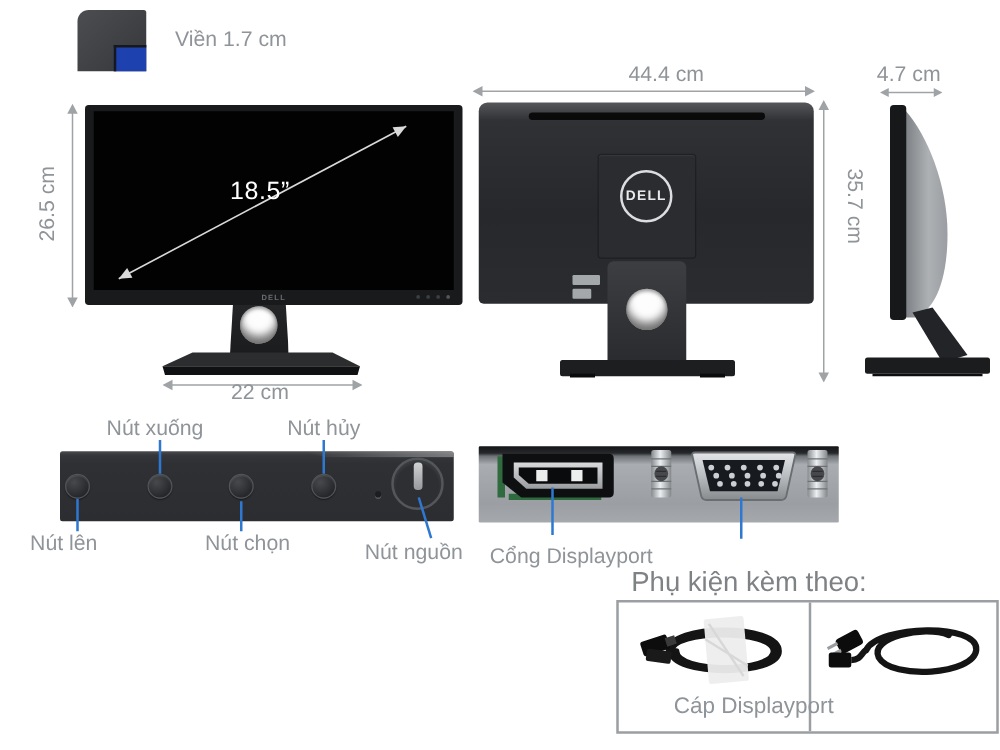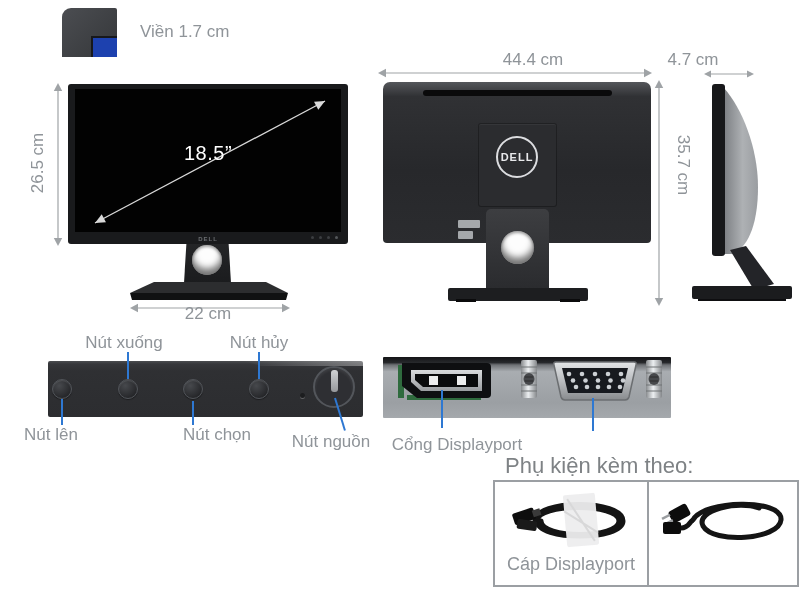--- a/index.html
+++ b/index.html
@@ -7,21 +7,21 @@
           font-family:"Liberation Sans","DejaVu Sans",sans-serif;}
   .abs{position:absolute;}
   .lbl{position:absolute;font-size:17px;color:#8f9499;text-align:center;white-space:nowrap;}
   .lbl-lg{font-size:22px;}
   
   .bezel-icon{left:62px;top:8px;width:55px;height:49px;border-radius:9px 2px 0 0;
               background:linear-gradient(135deg,#4b4d51,#35373a);}
   .bezel-icon .blue{position:absolute;right:0;bottom:0;width:24px;height:19px;background:#1d41af;
               border-top:2px solid #17181b;border-left:2px solid #17181b;}
   
-  .monitor-front{left:68px;top:84px;width:280px;height:160px;background:#191a1c;border-radius:3px;}
+  .monitor-front{left:68px;top:84px;width:280px;height:160px;background:#191a1c;border-radius:3px;padding-left:22px;}
   .monitor-front .screen{position:absolute;left:7px;top:5px;right:7px;bottom:12px;background:#020202;}
   .dell-front{position:absolute;left:0;right:0;bottom:2px;text-align:center;font-size:6px;
               font-weight:bold;color:#6b6e71;letter-spacing:1px;}
   .osd-dot{position:absolute;width:3px;height:3px;border-radius:50%;background:#3c3e41;bottom:5px;}
   .diag-label{position:absolute;left:100px;top:58px;width:80px;text-align:center;color:#ffffff;
               font-size:20px;letter-spacing:.5px;}
   .neck-front{left:184px;top:244px;width:47px;height:39px;
               background:linear-gradient(180deg,#242527,#1b1c1e);
               clip-path:polygon(5% 0,95% 0,100% 100%,0 100%);}
   .hole{border-radius:50%;background:#fdfdfd;box-shadow:inset 0 -6px 7px rgba(0,0,0,.55),inset 0 2px 3px rgba(0,0,0,.35);}
@@ -56,21 +56,21 @@
           background:linear-gradient(180deg,#d0d2d4,#96989b);}
   .panel-dot{left:300px;top:393px;width:5px;height:5px;border-radius:50%;background:#1c1d1f;
           box-shadow:0 1px 0 rgba(255,255,255,.25);}
   .cline{position:absolute;width:2px;background:#2e78d2;}
   
   .ports-photo{left:383px;top:357px;width:288px;height:61px;border-radius:1px;
          background:linear-gradient(180deg,#131416 0%,#26282b 9%,#6e7175 13%,#a9adb1 24%,#9b9fa3 75%,#a5a9ad 100%);}
   
   .acc-box{left:493px;top:480px;width:306px;height:107px;border:2px solid #9b9fa3;box-sizing:border-box;}
   .acc-div{position:absolute;left:152px;top:0;width:2px;height:100%;background:#9b9fa3;}
-  .acc-lbl{position:absolute;top:72px;font-size:18px;color:#8f9499;text-align:center;white-space:nowrap;}
+  .acc-lbl{position:absolute;top:72px;font-size:18px;color:#8f9499;text-align:center;white-space:nowrap;padding-left:32px;}
   .rot-ccw{transform:rotate(-90deg);}
   .rot-cw{transform:rotate(90deg);}
   svg{display:block;}
 </style>
 </head>
 <body>
 
 <div id="canvas">
 
   <div class="abs bezel-icon">
@@ -137,21 +137,21 @@
   <div class="foot" style="left:456px;"></div>
   <div class="foot" style="left:560px;"></div>
 
   <svg class="abs" style="left:651px;top:80px;" width="16" height="226">
     <line x1="8" y1="4" x2="8" y2="222" stroke="#9fa3a6" stroke-width="1.2"></line>
     <path d="M8,0 L3.8,8 L12.2,8 Z" fill="#9fa3a6"></path>
     <path d="M8,226 L3.8,218 L12.2,218 Z" fill="#9fa3a6"></path>
   </svg>
   <div class="lbl rot-cw" style="left:645px;top:155px;width:76px;">35.7 cm</div>
 
-  <div class="lbl" style="left:660px;top:50px;width:66px;">4.7 cm</div>
+  <div class="lbl" style="left:694px;top:50px;width:66px;">4.7 cm</div>
   <svg class="abs" style="left:704px;top:67px;" width="50" height="14">
     <line x1="3" y1="7" x2="47" y2="7" stroke="#9fa3a6" stroke-width="1.2"></line>
     <path d="M0,7 L7,3.4 L7,10.6 Z" fill="#9fa3a6"></path>
     <path d="M50,7 L43,3.4 L43,10.6 Z" fill="#9fa3a6"></path>
   </svg>
   <svg class="abs" style="left:688px;top:82px;" width="112" height="222">
     <defs>
       <linearGradient id="sb" x1="0" y1="0" x2="1" y2="0">
         <stop offset="0" stop-color="#7c7f83"></stop>
           <stop offset="0.55" stop-color="#aeb1b4"></stop>
@@ -178,21 +178,21 @@
   </div>
   <div class="abs panel-dot"></div>
 
   <div class="cline" style="left:127px;top:352px;height:27px;"></div>
   <div class="cline" style="left:258px;top:352px;height:27px;"></div>
   <div class="cline" style="left:61px;top:399px;height:26px;"></div>
   <div class="cline" style="left:192px;top:401px;height:24px;"></div>
   <div class="cline" style="left:334px;top:398px;height:34px;transform-origin:top center;transform:rotate(-17deg);"></div>
 
   <div class="lbl" style="left:11px;top:425px;width:80px;">Nút lên</div>
-  <div class="lbl" style="left:167px;top:425px;width:100px;">Nút chọn</div>
+  <div class="lbl" style="left:148px;top:425px;width:100px;">Nút chọn</div>
   <div class="lbl" style="left:283px;top:432px;width:96px;">Nút nguồn</div>
 
   <div class="abs ports-photo"></div>
 
   <svg class="abs" style="left:397px;top:362px;" width="96" height="40">
     <defs>
       <linearGradient id="dpm" x1="0" y1="0" x2="0" y2="1">
         <stop offset="0" stop-color="#d8dadc"></stop>
           <stop offset="1" stop-color="#9a9da0"></stop>
       </linearGradient>

